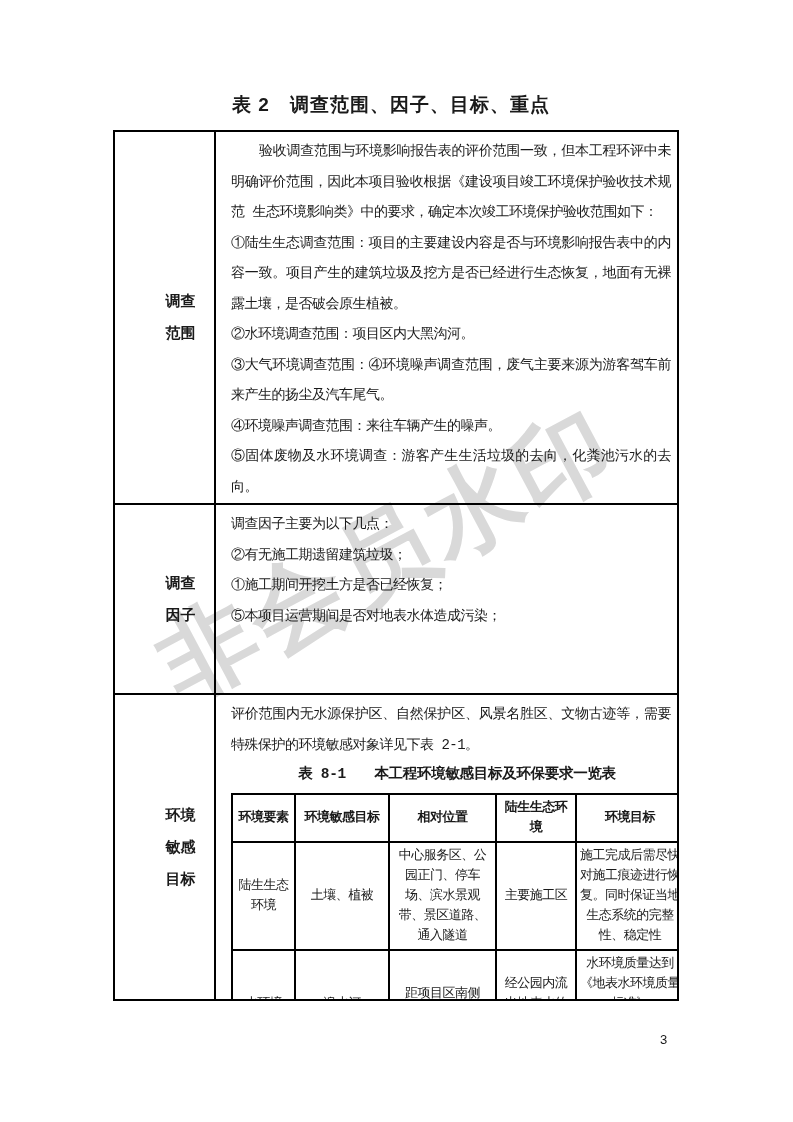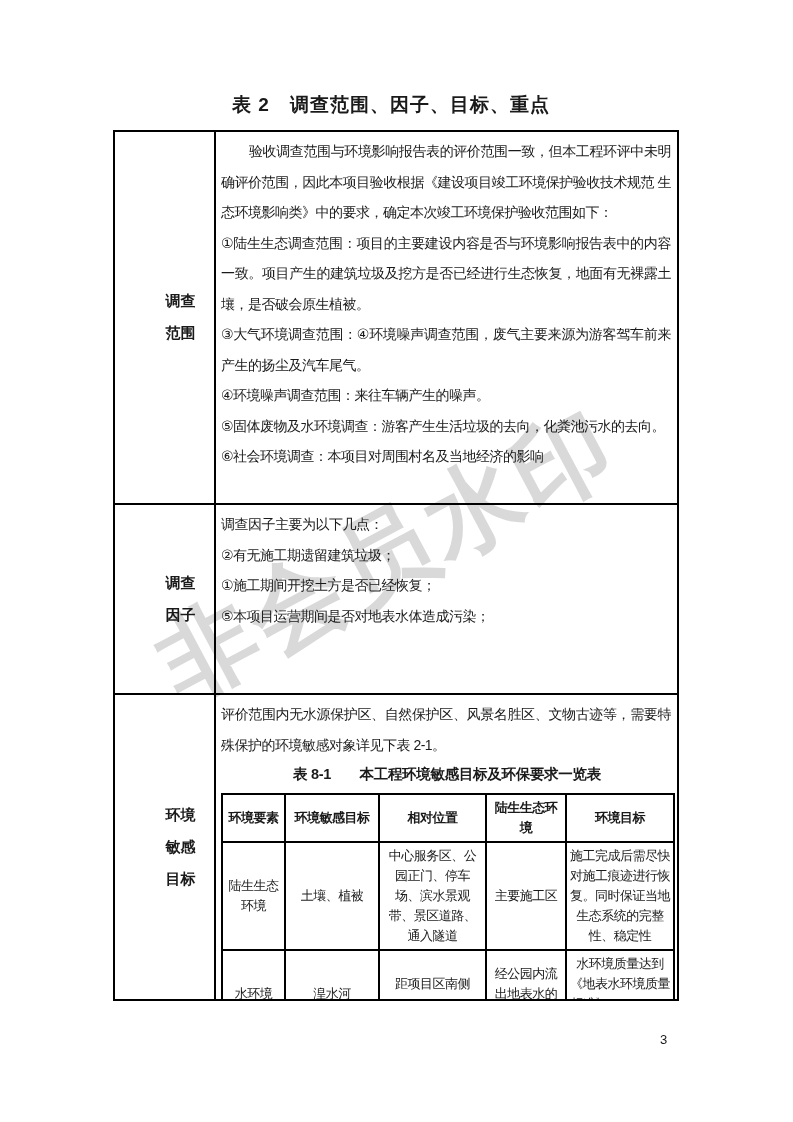--- a/index.html
+++ b/index.html
@@ -25,21 +25,21 @@
   .trow + .trow{border-top:2px solid #000;}
   .r1{height:371px;}
   .r2{height:190px;}
   .r3{height:306px;}
   .label-cell{
     width:101px;min-width:101px;box-sizing:border-box;border-right:2px solid #000;
     display:flex;flex-direction:column;align-items:center;justify-content:center;
     gap:13px;font-weight:bold;font-size:15px;padding-left:32px;
   }
   .content-cell{
-    flex:1;box-sizing:border-box;padding:4px 6px 0 5px;overflow:hidden;
+    flex:1;box-sizing:border-box;padding:4px 6px 0 15px;overflow:hidden;font-family:Liberation Mono, monospace;
   }
   .content-cell p{
     margin:0;font-size:14px;letter-spacing:-0.5px;line-height:30.5px;
     text-align:justify;
   }
   .indent{text-indent:2em;}
   .caption{
     width:452px;text-align:center;font-weight:bold;font-size:14.5px;
     letter-spacing:-0.3px;margin:3px 0 2px 0;line-height:22px;
   }
@@ -64,20 +64,21 @@
 <div class="outer">
 
   <div class="trow r1">
     <div class="label-cell">
       <span>调查</span>
       <span>范围</span>
     </div>
     <div class="content-cell">
       <p class="indent">验收调查范围与环境影响报告表的评价范围一致，但本工程环评中未明确评价范围，因此本项目验收根据《建设项目竣工环境保护验收技术规范 生态环境影响类》中的要求，确定本次竣工环境保护验收范围如下：</p>
       <p>①陆生生态调查范围：项目的主要建设内容是否与环境影响报告表中的内容一致。项目产生的建筑垃圾及挖方是否已经进行生态恢复，地面有无裸露土壤，是否破会原生植被。</p>
+      <p>②水环境调查范围：项目区内大黑沟河。</p>
       <p>③大气环境调查范围：④环境噪声调查范围，废气主要来源为游客驾车前来产生的扬尘及汽车尾气。</p>
       <p>④环境噪声调查范围：来往车辆产生的噪声。</p>
       <p>⑤固体废物及水环境调查：游客产生生活垃圾的去向，化粪池污水的去向。</p>
       <p>⑥社会环境调查：本项目对周围村名及当地经济的影响</p>
     </div>
   </div>
 
   <div class="trow r2">
     <div class="label-cell">
       <span>调查</span>

